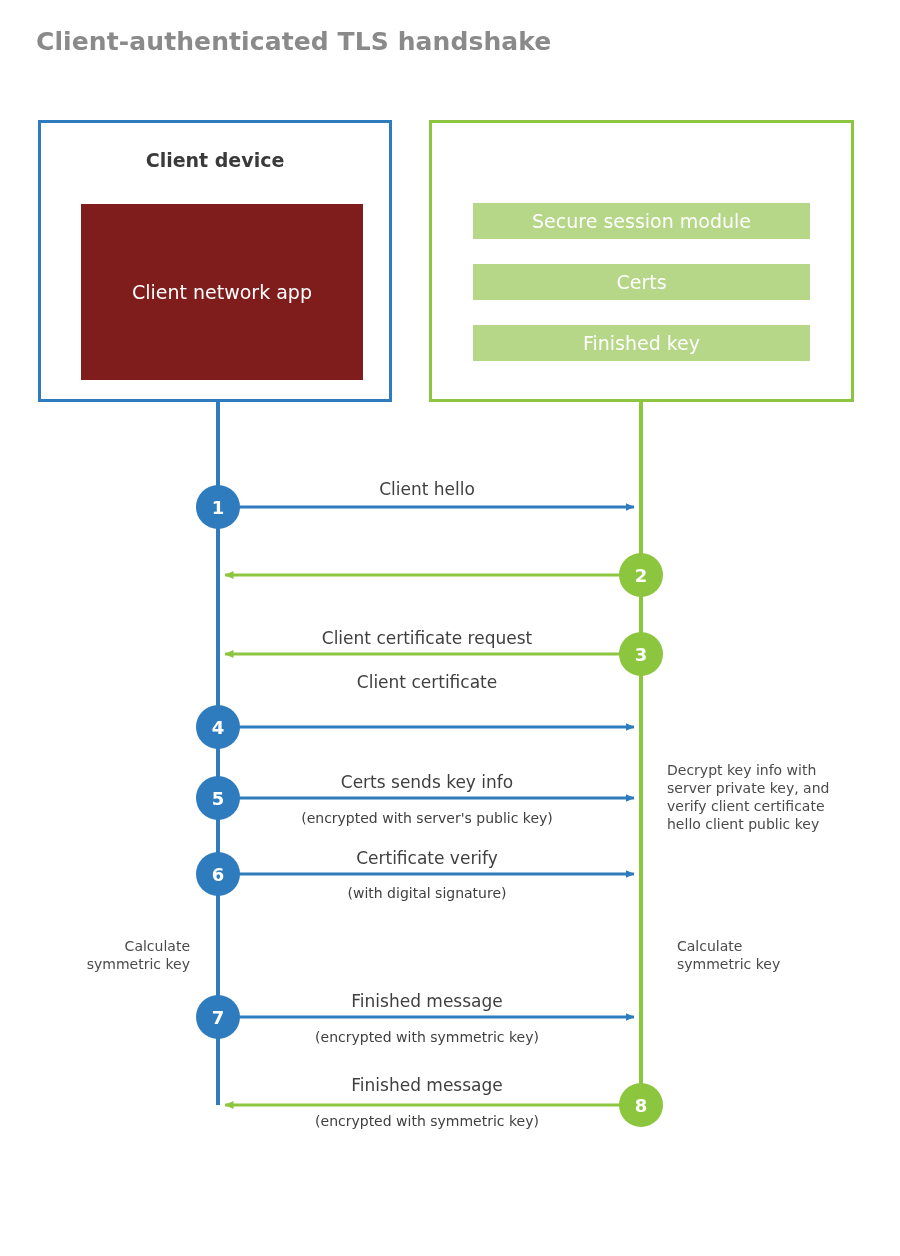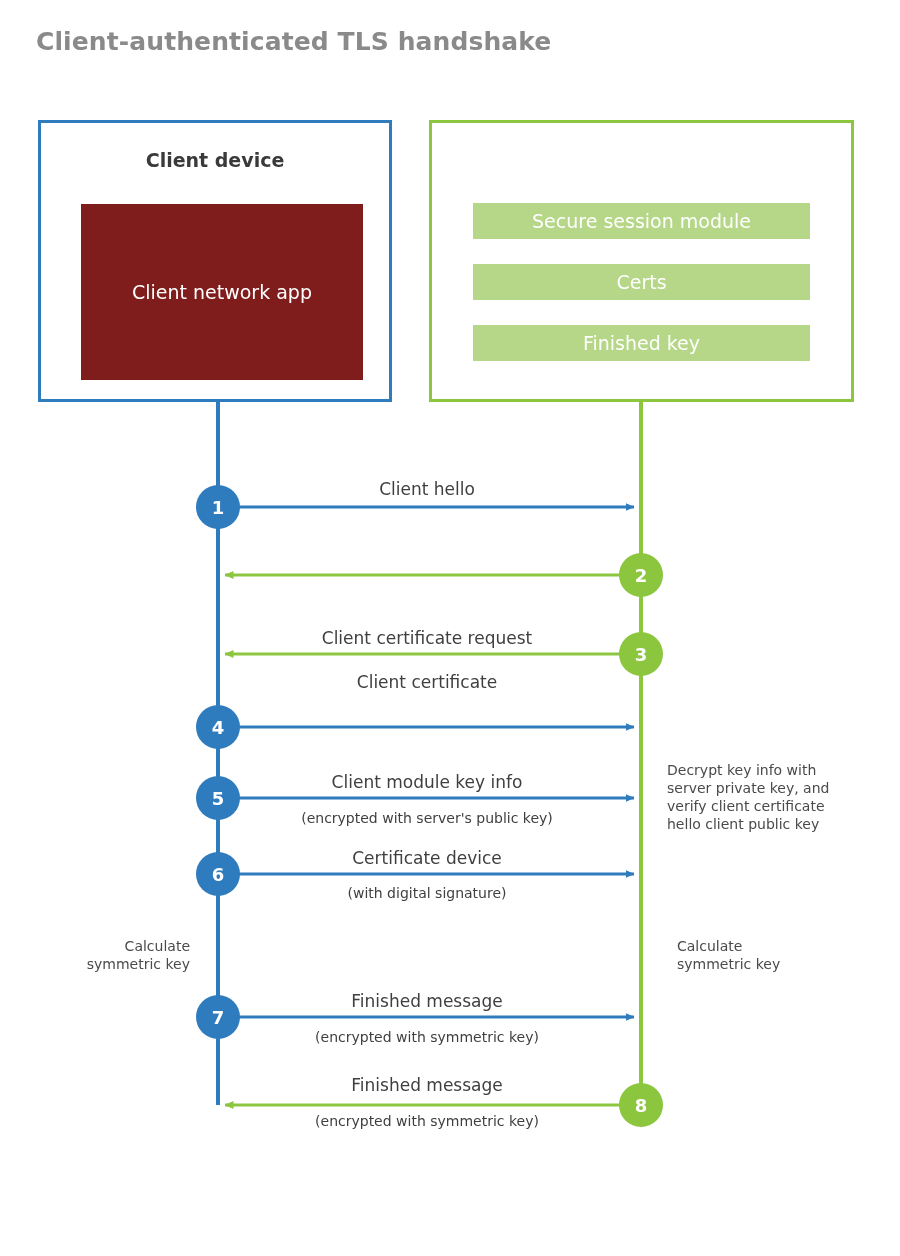--- a/index.html
+++ b/index.html
@@ -197,24 +197,24 @@
   <div class="step-num" style="left:218px; top:727px;">4</div>
   <div class="step-num" style="left:218px; top:798px;">5</div>
   <div class="step-num" style="left:218px; top:874px;">6</div>
   <div class="step-num" style="left:218px; top:1017px;">7</div>
   <div class="step-num" style="left:641px; top:1105px;">8</div>
 
   <div class="msg-label" style="left:427px; top:479px;">Client hello</div>
   <div class="msg-label" style="left:427px; top:628px;">Client certificate request</div>
   <div class="msg-label" style="left:427px; top:672px;">Client certificate</div>
 
-  <div class="msg-label" style="left:427px; top:772px;">Client module key info</div>
+  <div class="msg-label" style="left:427px; top:772px;">Certs sends key info</div>
   <div class="msg-sub" style="left:427px; top:810px;">(encrypted with server's public key)</div>
 
-  <div class="msg-label" style="left:427px; top:848px;">Certificate device</div>
+  <div class="msg-label" style="left:427px; top:848px;">Certificate verify</div>
   <div class="msg-sub" style="left:427px; top:885px;">(with digital signature)</div>
 
   <div class="msg-label" style="left:427px; top:991px;">Finished message</div>
   <div class="msg-sub" style="left:427px; top:1029px;">(encrypted with symmetric key)</div>
 
   <div class="msg-label" style="left:427px; top:1075px;">Finished message</div>
   <div class="msg-sub" style="left:427px; top:1113px;">(encrypted with symmetric key)</div>
 
   <div class="side-note left-al" style="left:667px; top:761px; width:180px;">
     <div>Decrypt key info with</div>

